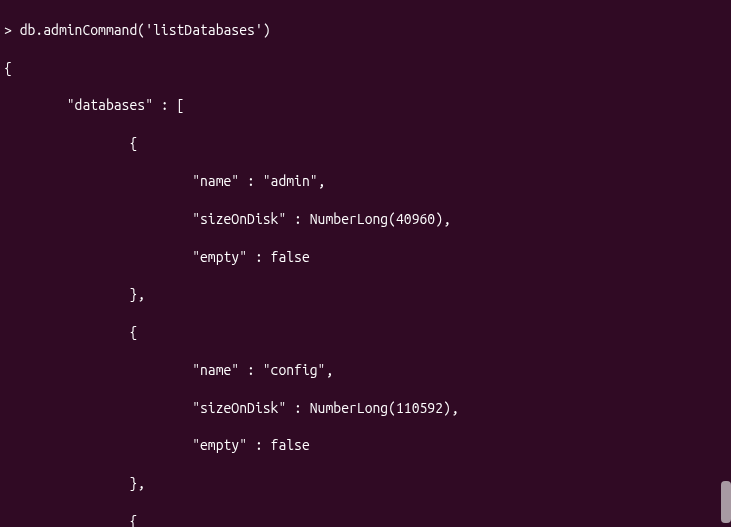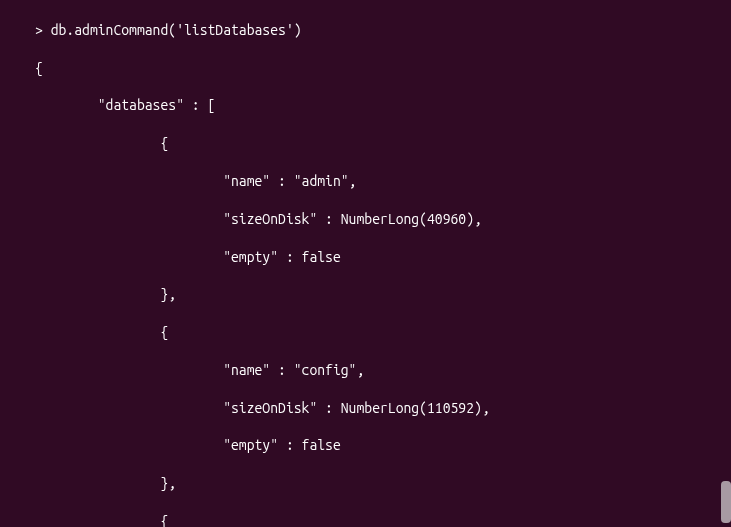--- a/index.html
+++ b/index.html
@@ -22,21 +22,20 @@
       position: absolute;
       right: 0;
       bottom: 4px;
       width: 10px;
       height: 42px;
       background: #a89aa3;
       border-radius: 4px;
     }
     .line {
       display: block;
-      margin-left: 31px;
     }
   </style>
 </head>
 <body>
 
 <div class="terminal">
 <span class="line"><span>&gt; </span><span>db.adminCommand('listDatabases')</span></span>
 <span class="line">{</span>
 <span class="line">        <span>"databases" : [</span></span>
 <span class="line">                <span>{</span></span>

